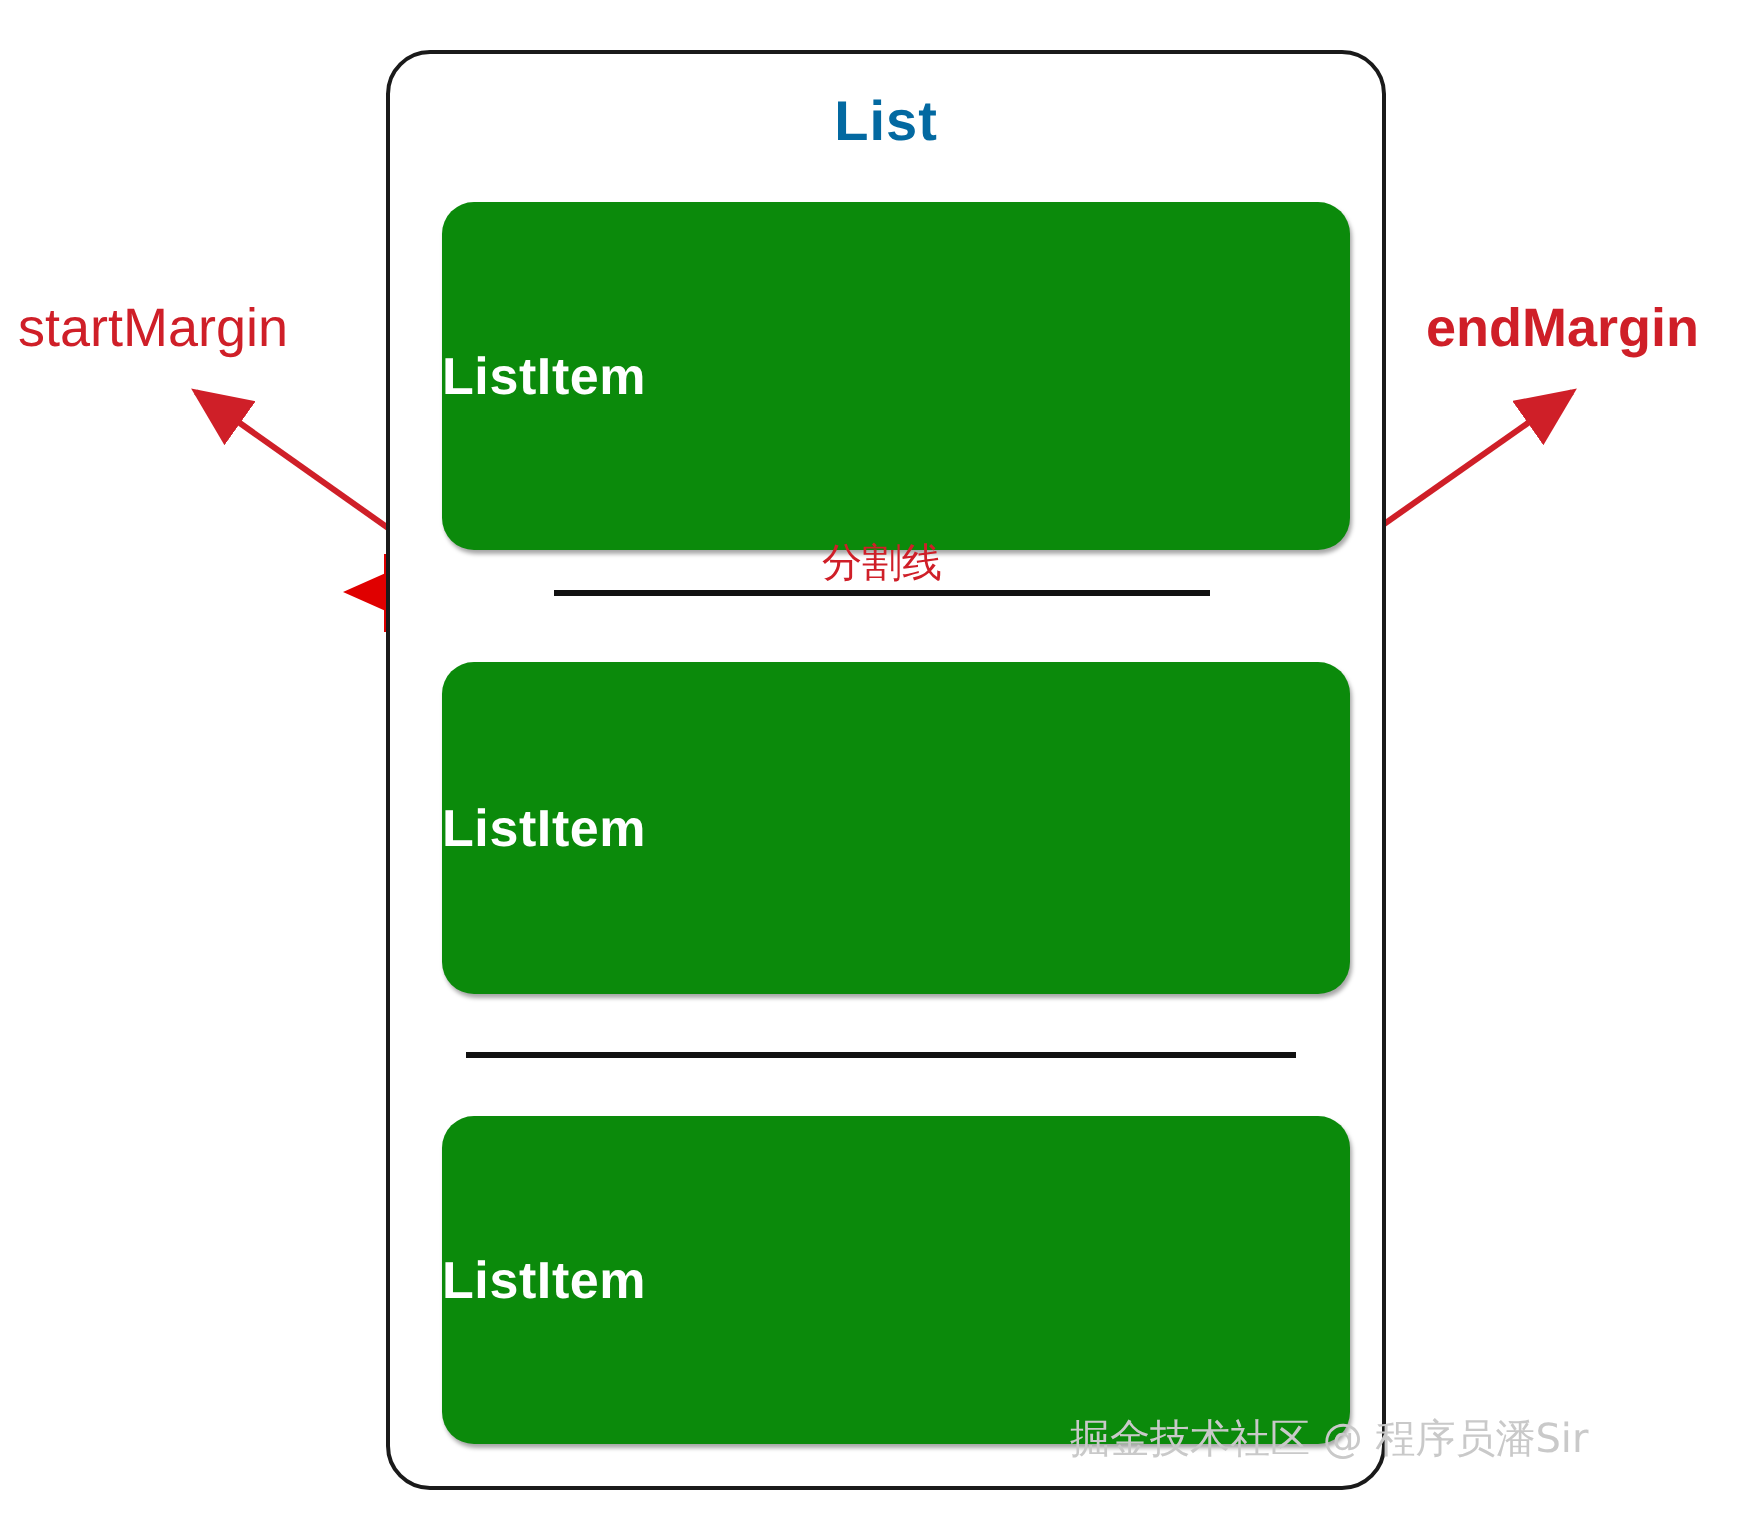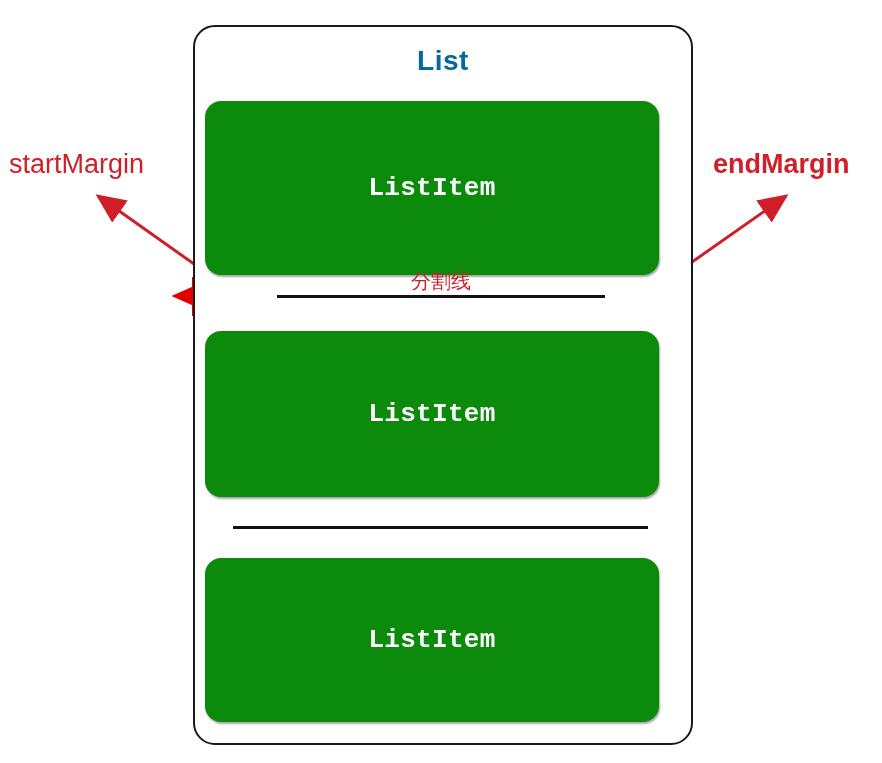--- a/index.html
+++ b/index.html
@@ -45,29 +45,28 @@
     text-align: center;
     font-size: 28px;
     font-weight: bold;
     color: #0369a1;
     letter-spacing: 0.5px;
   }
 
   
   .list-item {
     position: absolute;
-    left: 205px;
+    left: 221px;
     width: 454px;
     background: #0b8a0b;
     border-radius: 16px;
     box-shadow: 1px 2px 2px rgba(0,0,0,0.35);
     display: flex;
     align-items: center;
-    justify-content: center;
-    font-family: Liberation Mono, monospace;
+    justify-content: flex-start;
   }
   .list-item-label {
     color: #ffffff;
     font-size: 26px;
     font-weight: bold;
     letter-spacing: 0.3px;
   }
   #list-item-1 { top: 101px;  height: 174px; }
   #list-item-2 { top: 331px;  height: 166px; }
   #list-item-3 { top: 558px;  height: 164px; }
@@ -162,14 +161,15 @@
 
   <div class="divider-line" id="divider-1"></div>
   <div class="divider-line" id="divider-2"></div>
 
   <div class="annotation-label" id="label-start-margin">startMargin</div>
 
   <div class="annotation-label" id="label-end-margin">endMargin</div>
 
   <div class="annotation-label" id="label-divider">分割线</div>
 
+  <div class="watermark">掘金技术社区 @ 程序员潘Sir</div>
 
 </div>
 
 </body></html>

